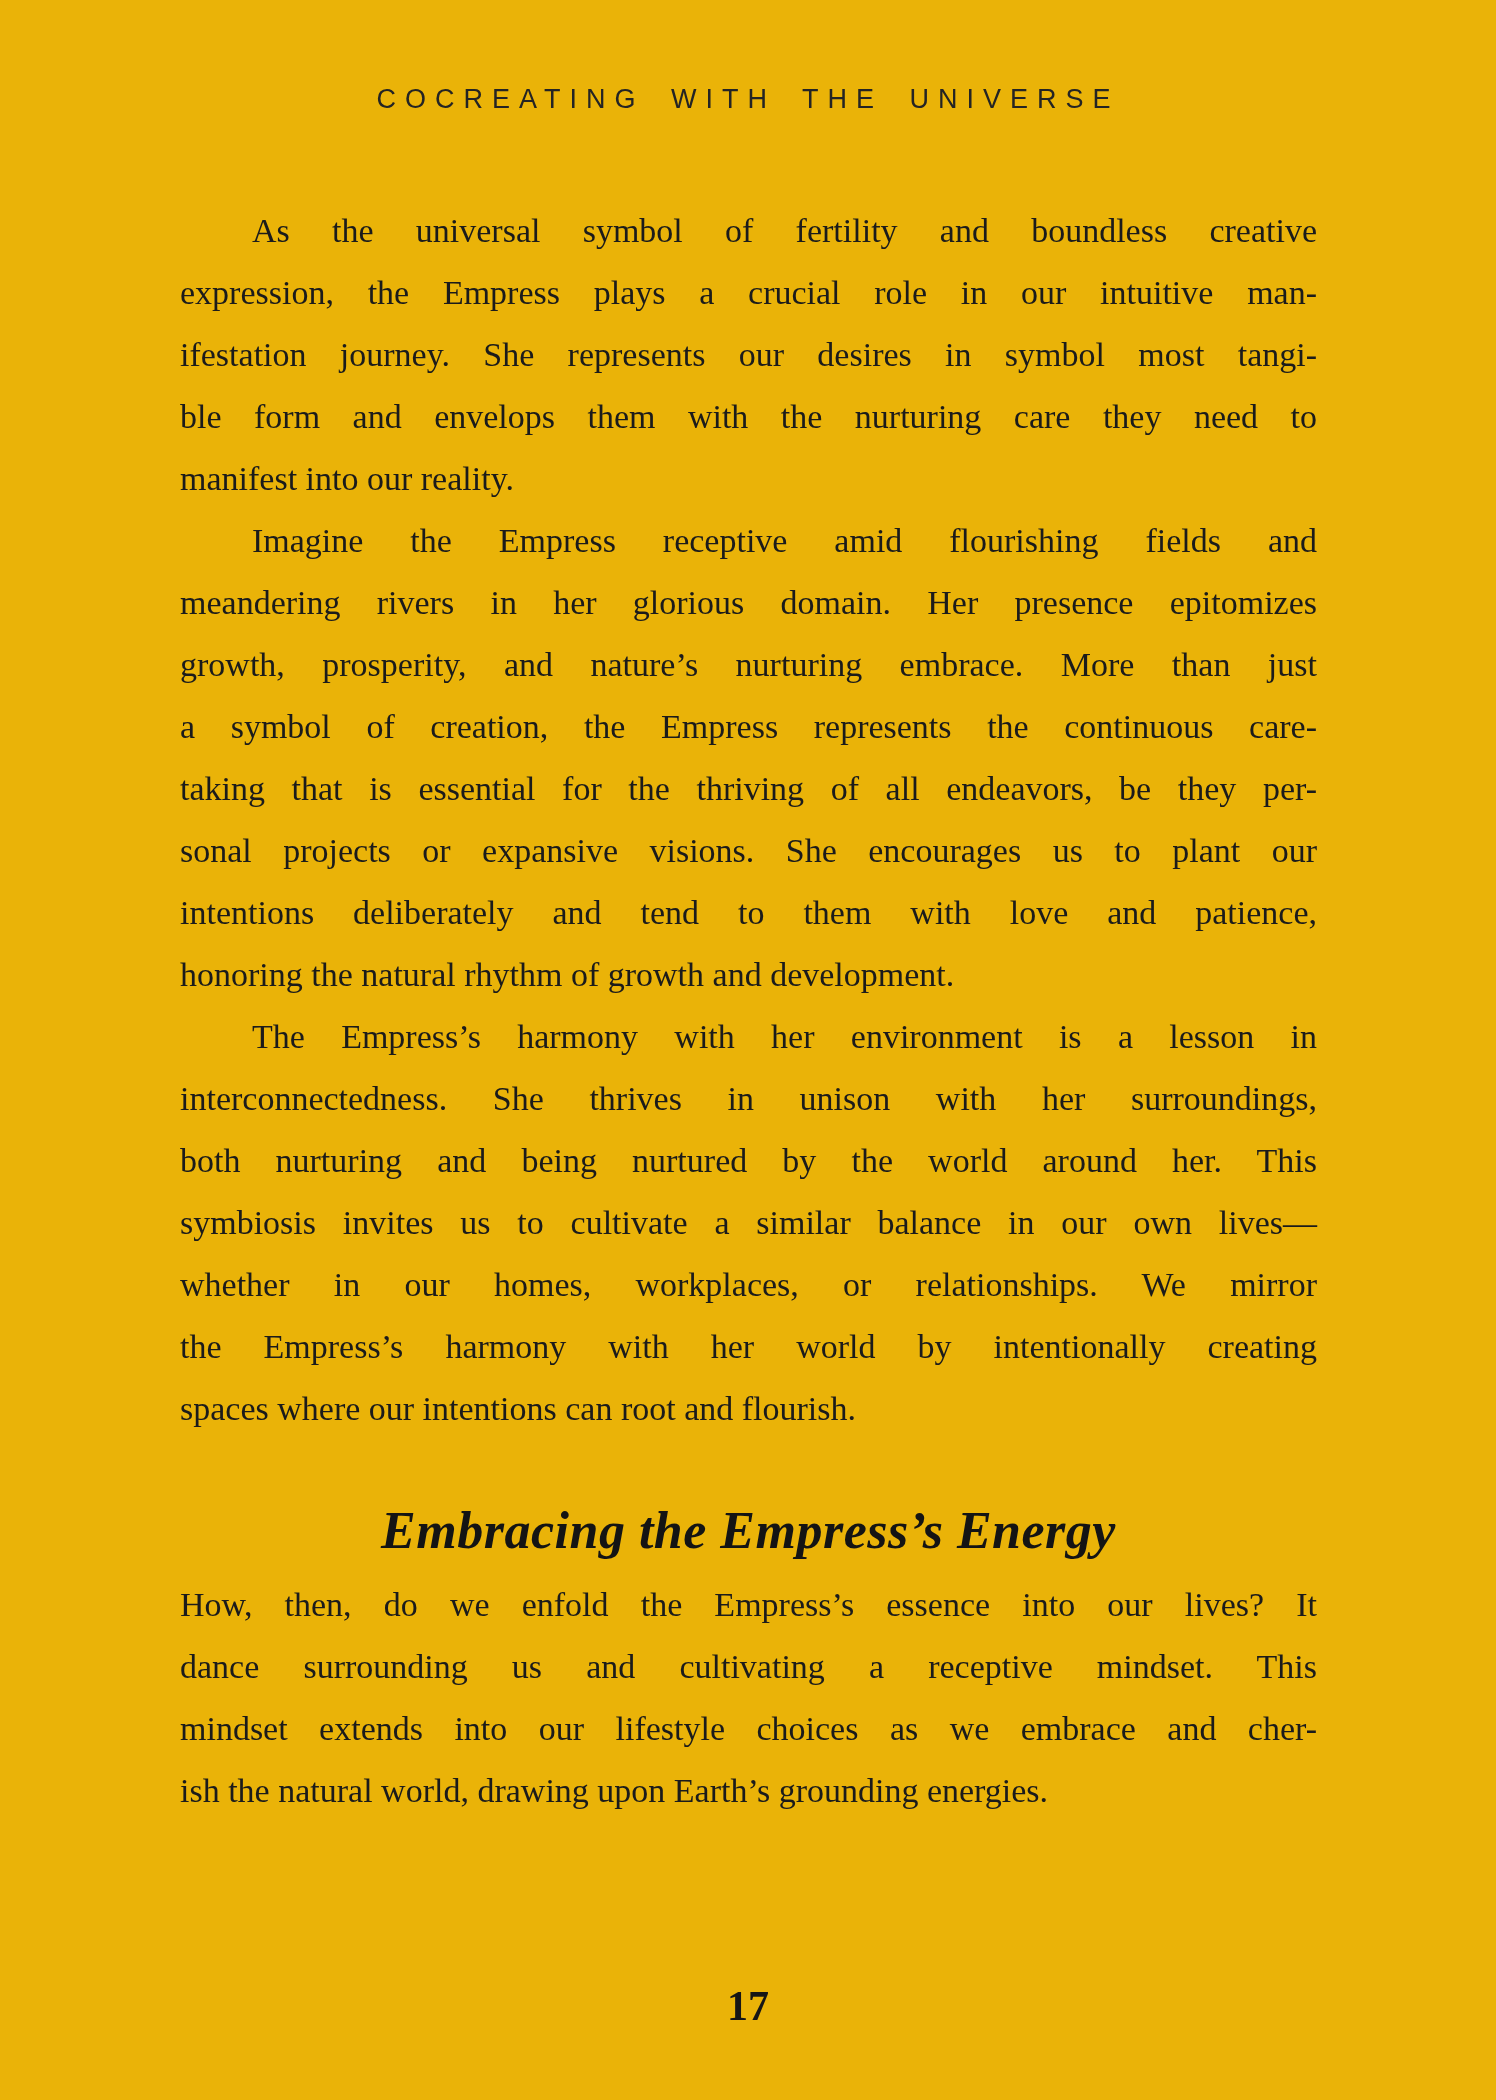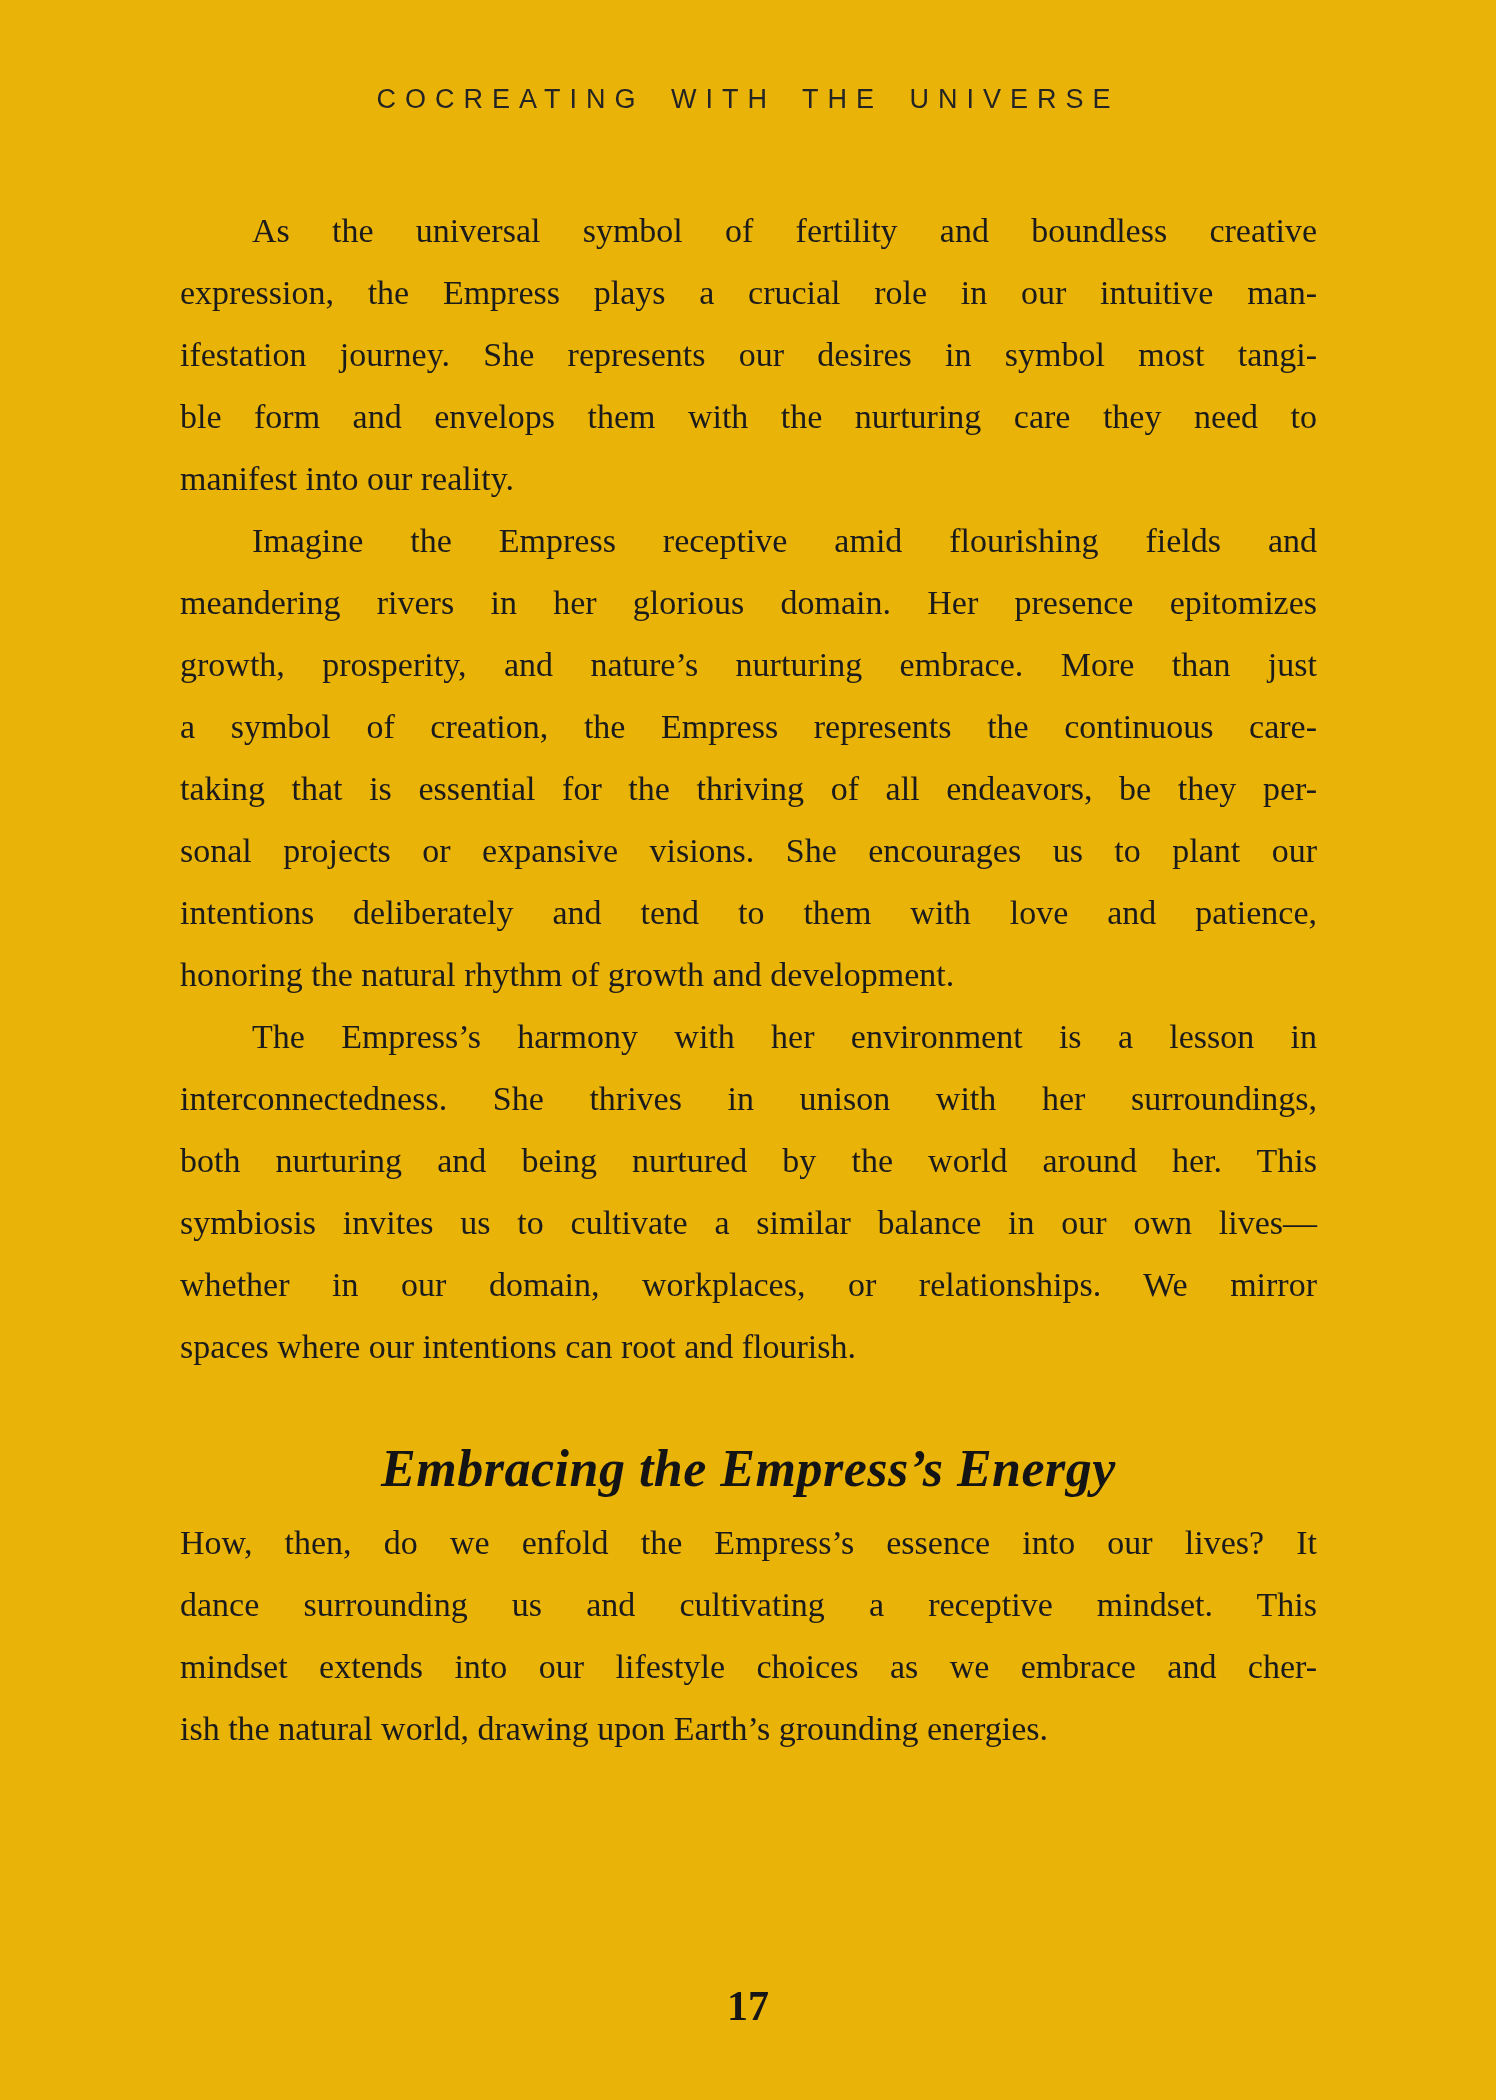--- a/index.html
+++ b/index.html
@@ -97,21 +97,22 @@
         <div class="line">taking that is essential for the thriving of all endeavors, be they per-</div>
         <div class="line">sonal projects or expansive visions. She encourages us to plant our</div>
         <div class="line">intentions deliberately and tend to them with love and patience,</div>
         <div class="line">honoring the natural rhythm of growth and development.</div>
       </div>
       <div class="para indent">
         <div class="line">The Empress’s harmony with her environment is a lesson in</div>
         <div class="line">interconnectedness. She thrives in unison with her surroundings,</div>
         <div class="line">both nurturing and being nurtured by the world around her. This</div>
         <div class="line">symbiosis invites us to cultivate a similar balance in our own lives—</div>
-        <div class="line">whether in our domain, workplaces, or relationships. We mirror</div>
+        <div class="line">whether in our homes, workplaces, or relationships. We mirror</div>
+        <div class="line">the Empress’s harmony with her world by intentionally creating</div>
         <div class="line">spaces where our intentions can root and flourish.</div>
       </div>
       <h2 class="section-heading">Embracing the Empress’s Energy</h2>
       <div class="para">
         <div class="line">How, then, do we enfold the Empress’s essence into our lives? It</div>
         <div class="line">dance surrounding us and cultivating a receptive mindset. This</div>
         <div class="line">mindset extends into our lifestyle choices as we embrace and cher-</div>
         <div class="line">ish the natural world, drawing upon Earth’s grounding energies.</div>
       </div>
     </main>

